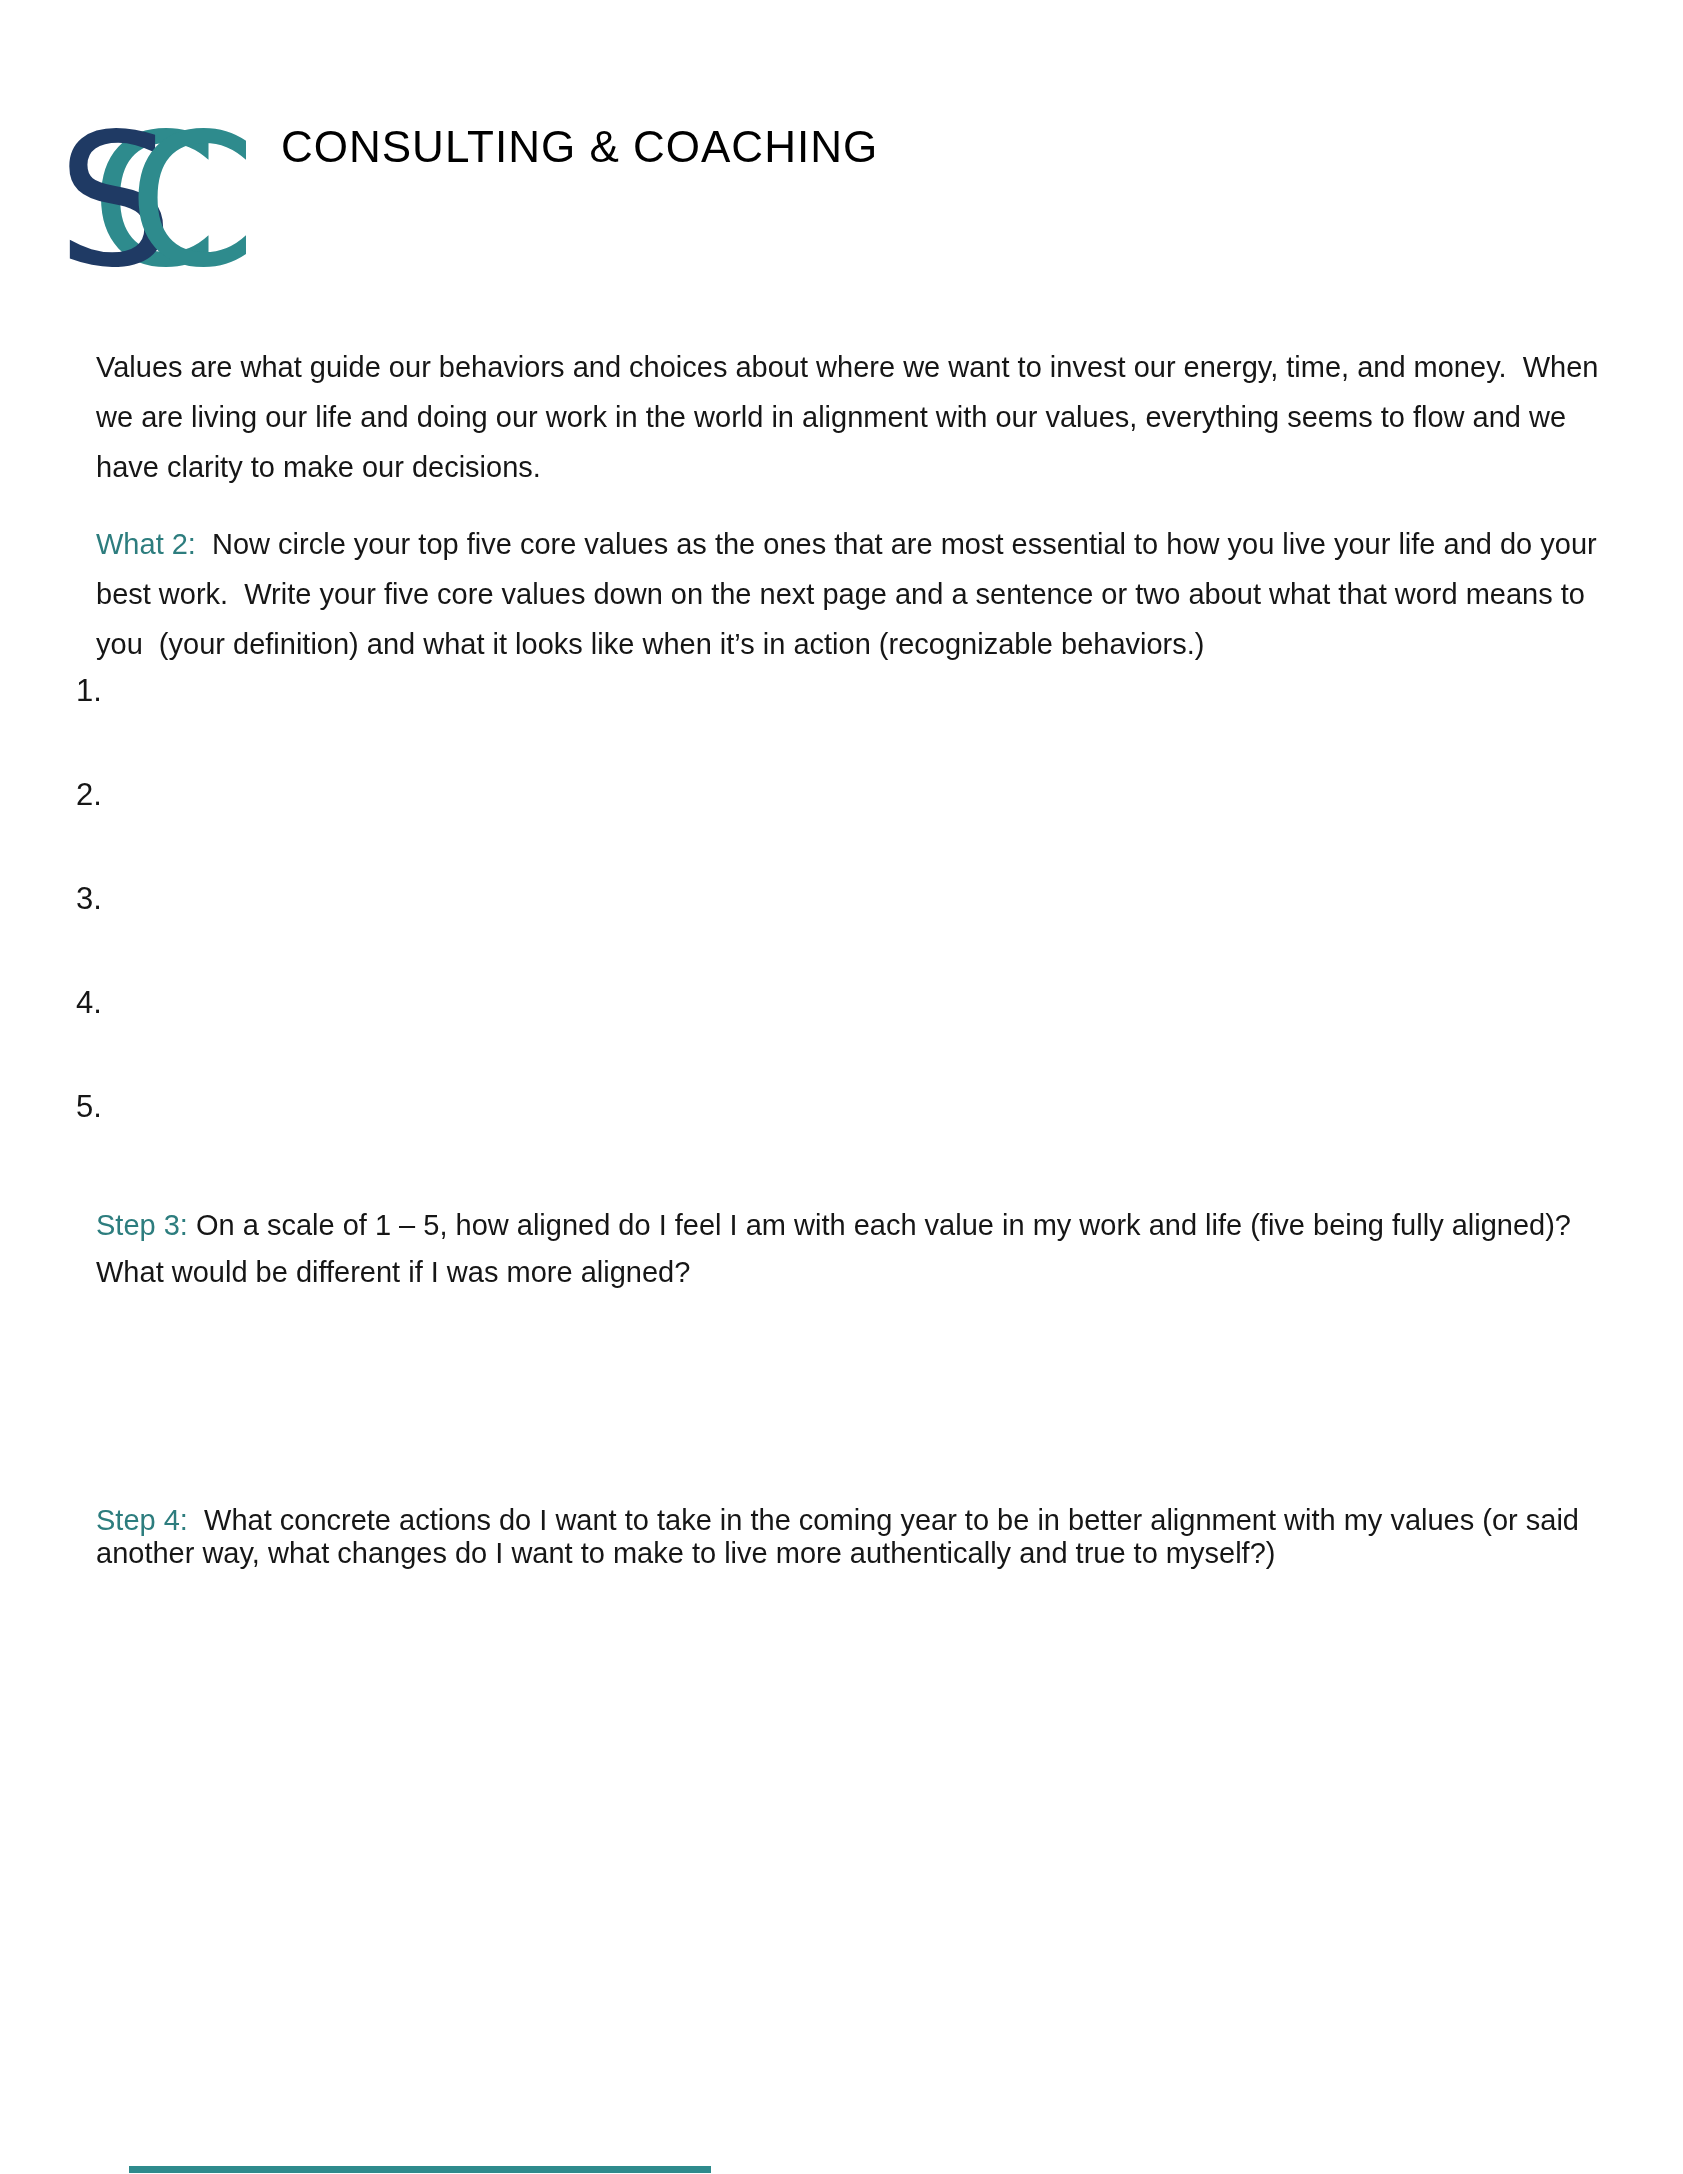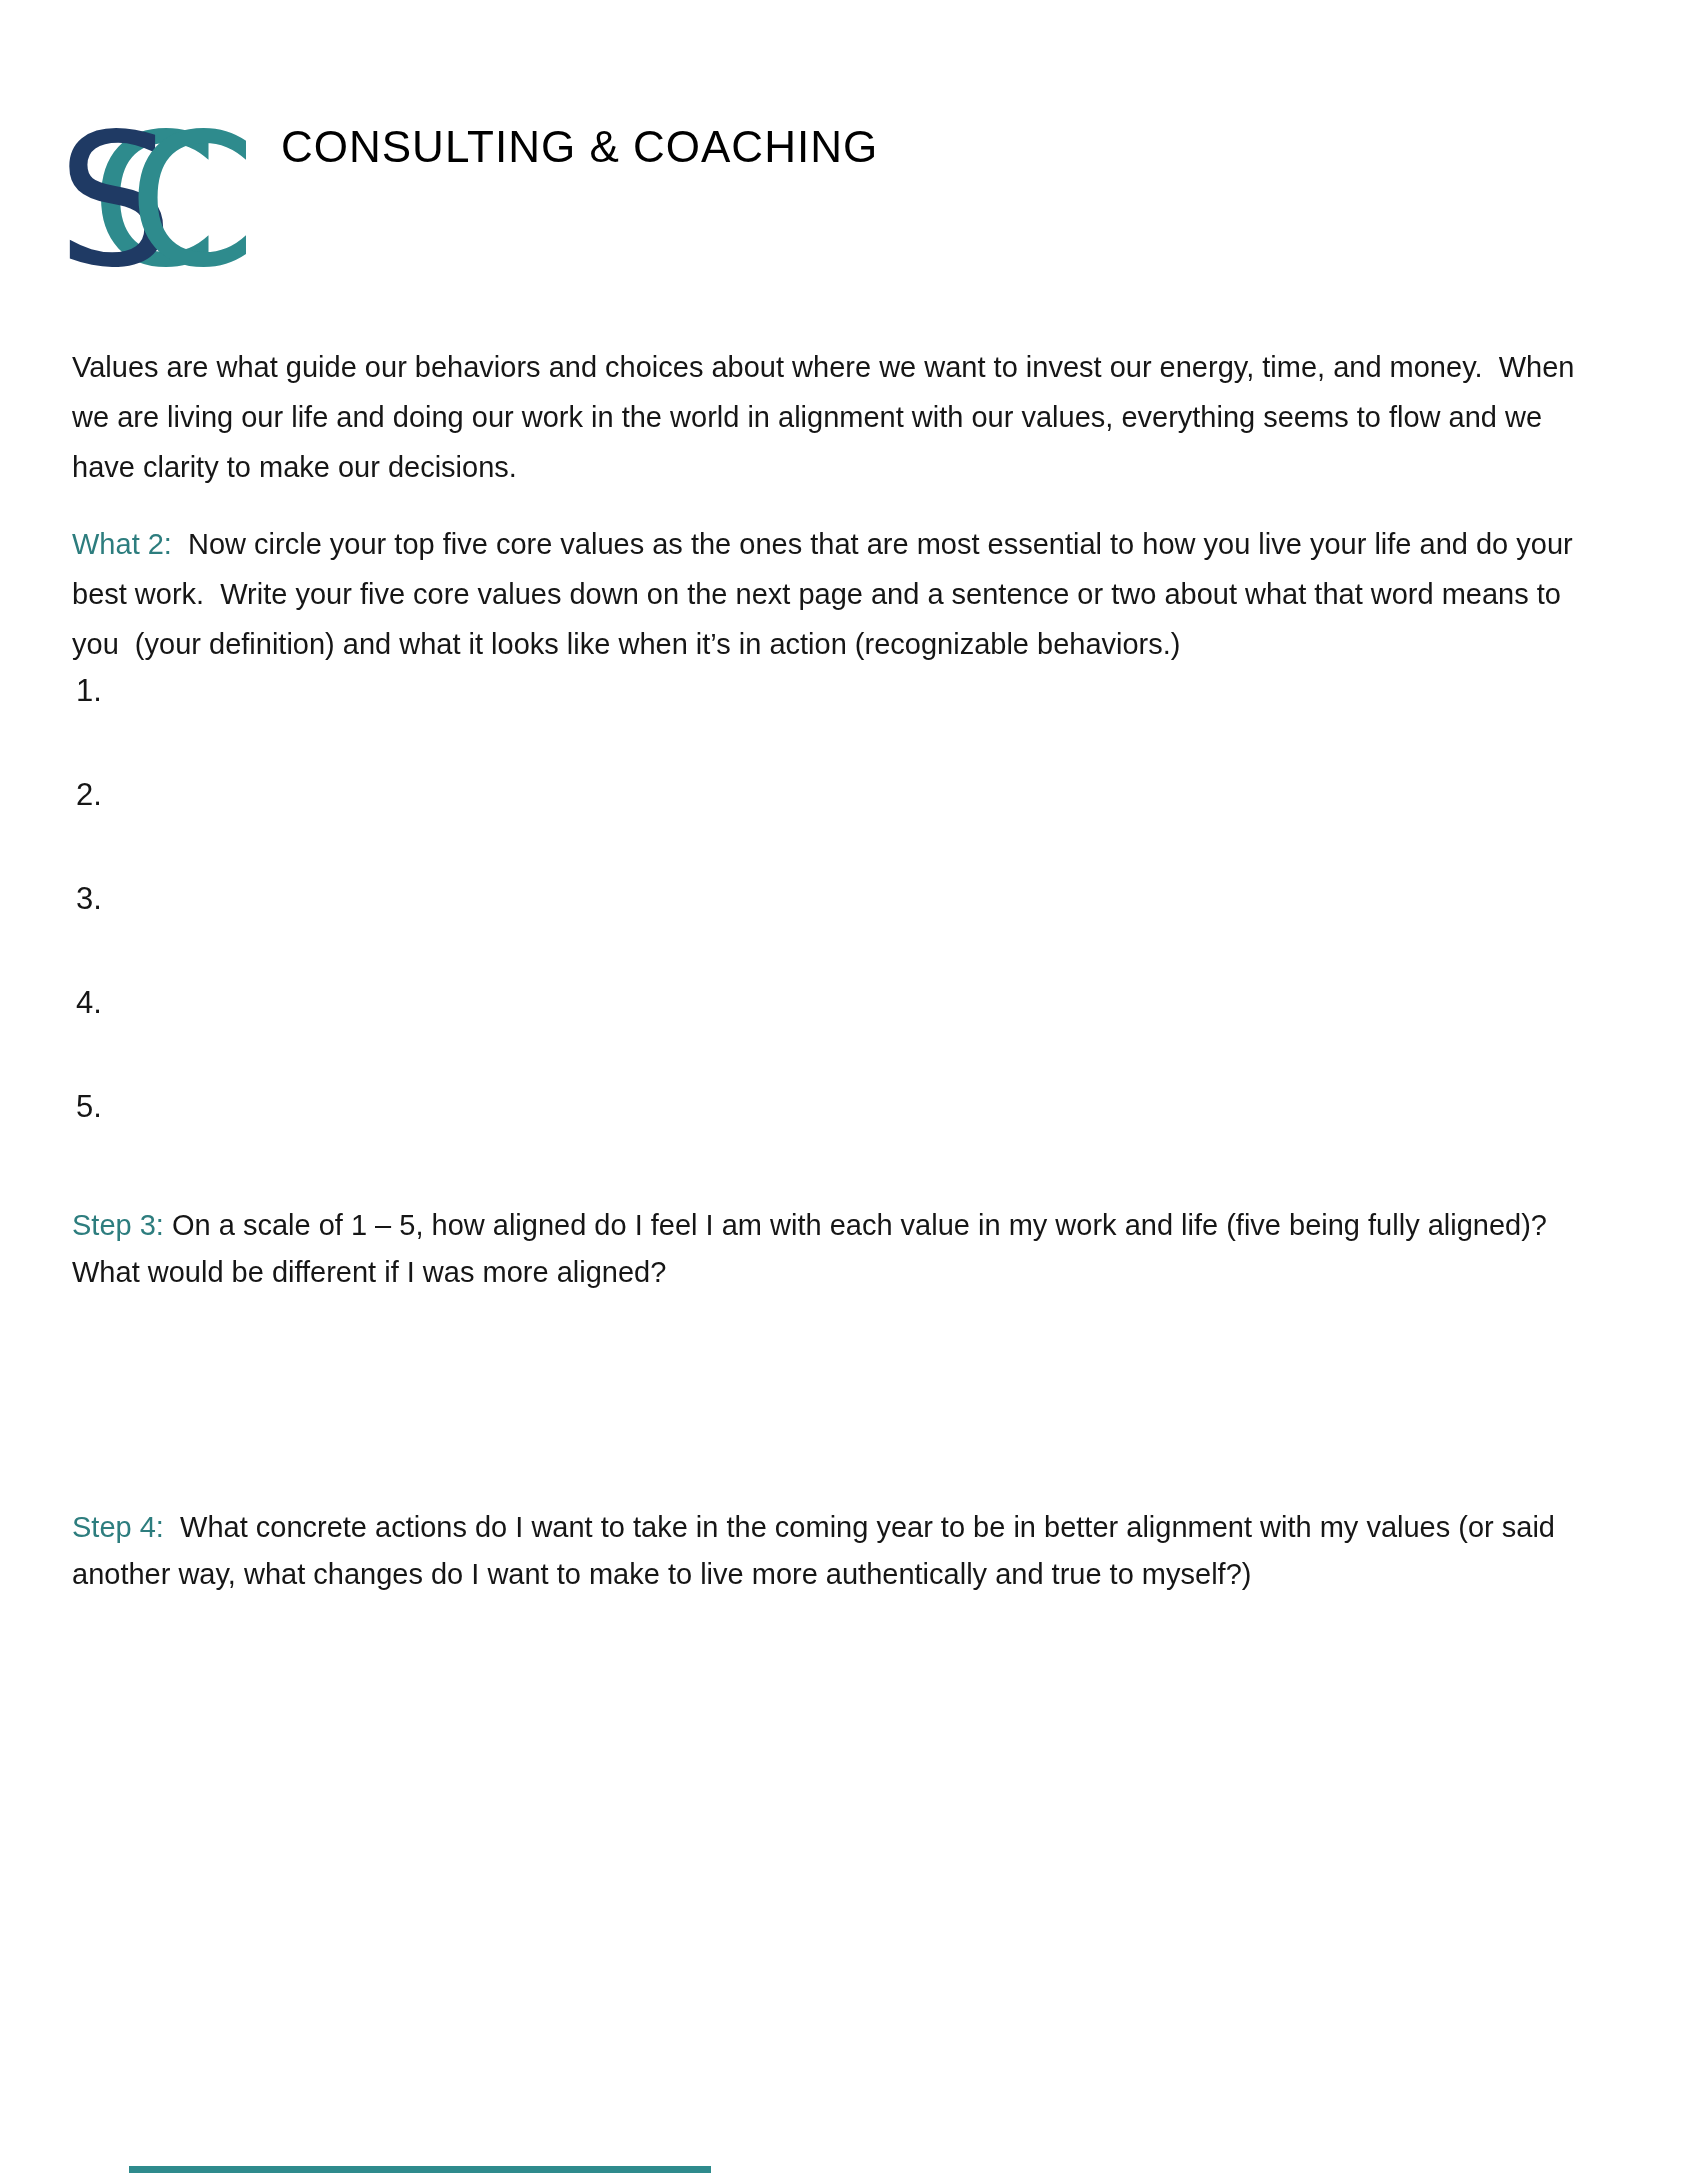--- a/index.html
+++ b/index.html
@@ -17,34 +17,34 @@
   .mono{width:198px;height:168px;flex:none;overflow:visible;}
   .mono text{font-family:"DejaVu Sans", sans-serif;font-size:185px;font-weight:400;}
   .mono .ms{fill:#1f3a64;}
   .mono .mc1{fill:#2e8b8d;}
   .mono .mc2{fill:#2e8b8d;}
   .logo-text{display:flex;flex-direction:column;}
   .brand-name{font-size:114px;line-height:1;letter-spacing:2px;color:#1f3a64;margin-top:12px;white-space:nowrap;}
   .brand-tagline{font-size:44px;line-height:1;letter-spacing:1px;color:#000000;margin-top:14px;white-space:nowrap;}
   
   .para{
-    margin:0 0 0 72px;
+    margin:0 0 0 96px;
     width:1533px;
     font-size:29px;
     line-height:50px;
     white-space:pre-wrap;
   }
   .intro{margin-top:63px;}
   .step-1{margin-top:23px;}
   .step-2{margin-top:27px;}
   .top5-heading{margin-top:20px;line-height:44px;}
   .t5item{margin-left:76px;font-size:31px;line-height:44px;}
   .t5item + .t5item{margin-top:60px;}
   .step-3{margin-top:73px;line-height:47px;}
-  .step-4{margin-top:208px;line-height:47px;}
+  .step-4{margin-top:208px;line-height:33px;}
   .slabel{color:#2d7d7e;}
   
   .accent-bar{position:absolute;left:129px;bottom:1px;width:582px;height:7px;background:#2e8b8d;}
 </style>
 </head>
 <body>
 
 <div class="page">
 
   <header class="logo">

